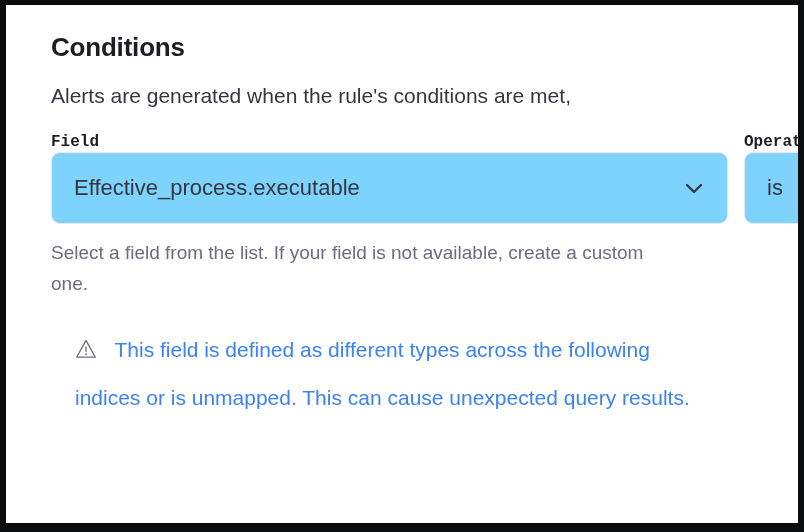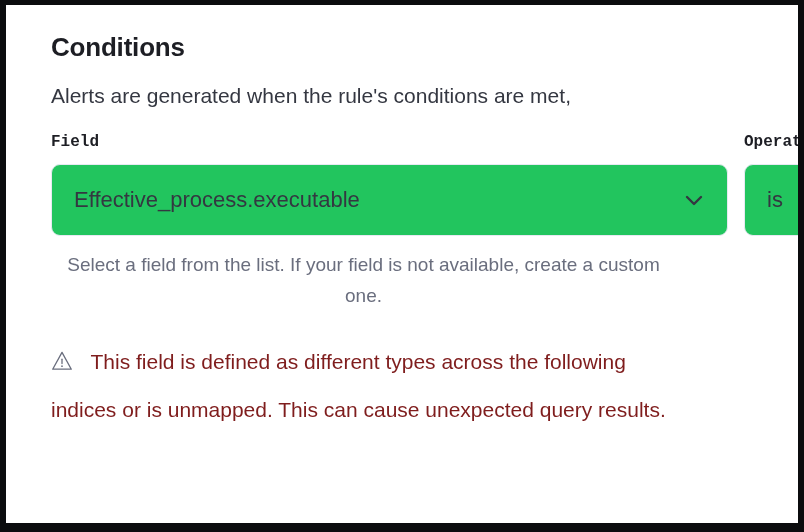--- a/index.html
+++ b/index.html
@@ -73,23 +73,22 @@
     font-size: 16px;
     line-height: 20px;
     font-weight: bold;
     color: #1d1e24;
     white-space: nowrap;
     overflow: hidden;
     font-family: Liberation Mono, monospace;
   }
 
   .select-box {
-    margin-top: 12px;
     height: 72px;
-    background: #22c55e;
+    background: #7dd3fc;
     border: 1px solid #e7e9f2;
     border-radius: 9px;
     display: flex;
     align-items: center;
     padding: 0 20px 0 22px;
     cursor: pointer;
   }
 
   .select-value {
     flex: 1 1 auto;
@@ -108,29 +107,29 @@
   }
   .chevron svg { display: block; width: 26px; height: 26px; }
 
   
   .helper-text {
     margin-top: 13px;
     width: 625px;
     font-size: 19px;
     line-height: 31px;
     color: #6a6e7e;
-    text-align: center;
   }
 
   .warning-text {
     margin-top: 27px;
     width: 645px;
     font-size: 21px;
     line-height: 48px;
-    color: #7f1d1d;
+    color: #3b82f6;
+    margin-left: 24px;
   }
 
   .warn-icon {
     display: inline-block;
     vertical-align: -3px;
     width: 22px;
     height: 22px;
     margin-right: 12px;
   }
   .warn-icon svg { display: block; width: 22px; height: 22px; }

